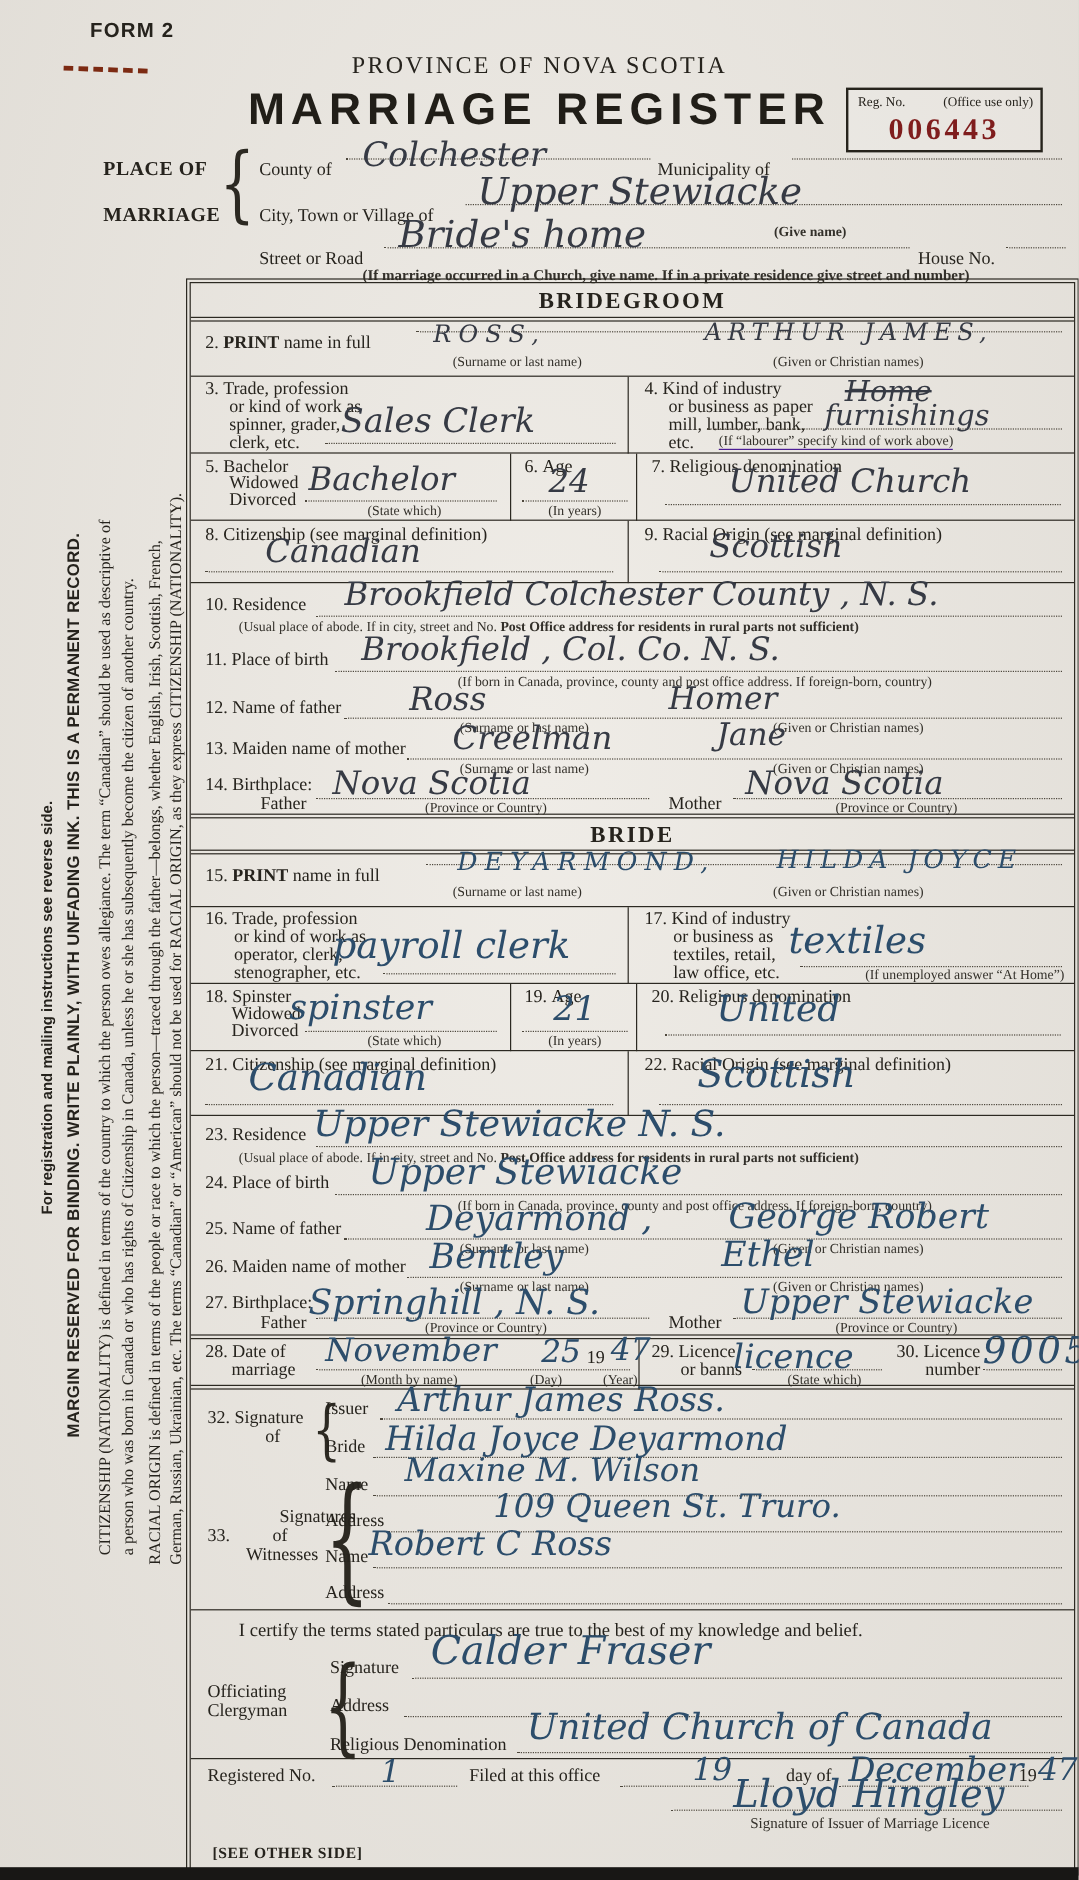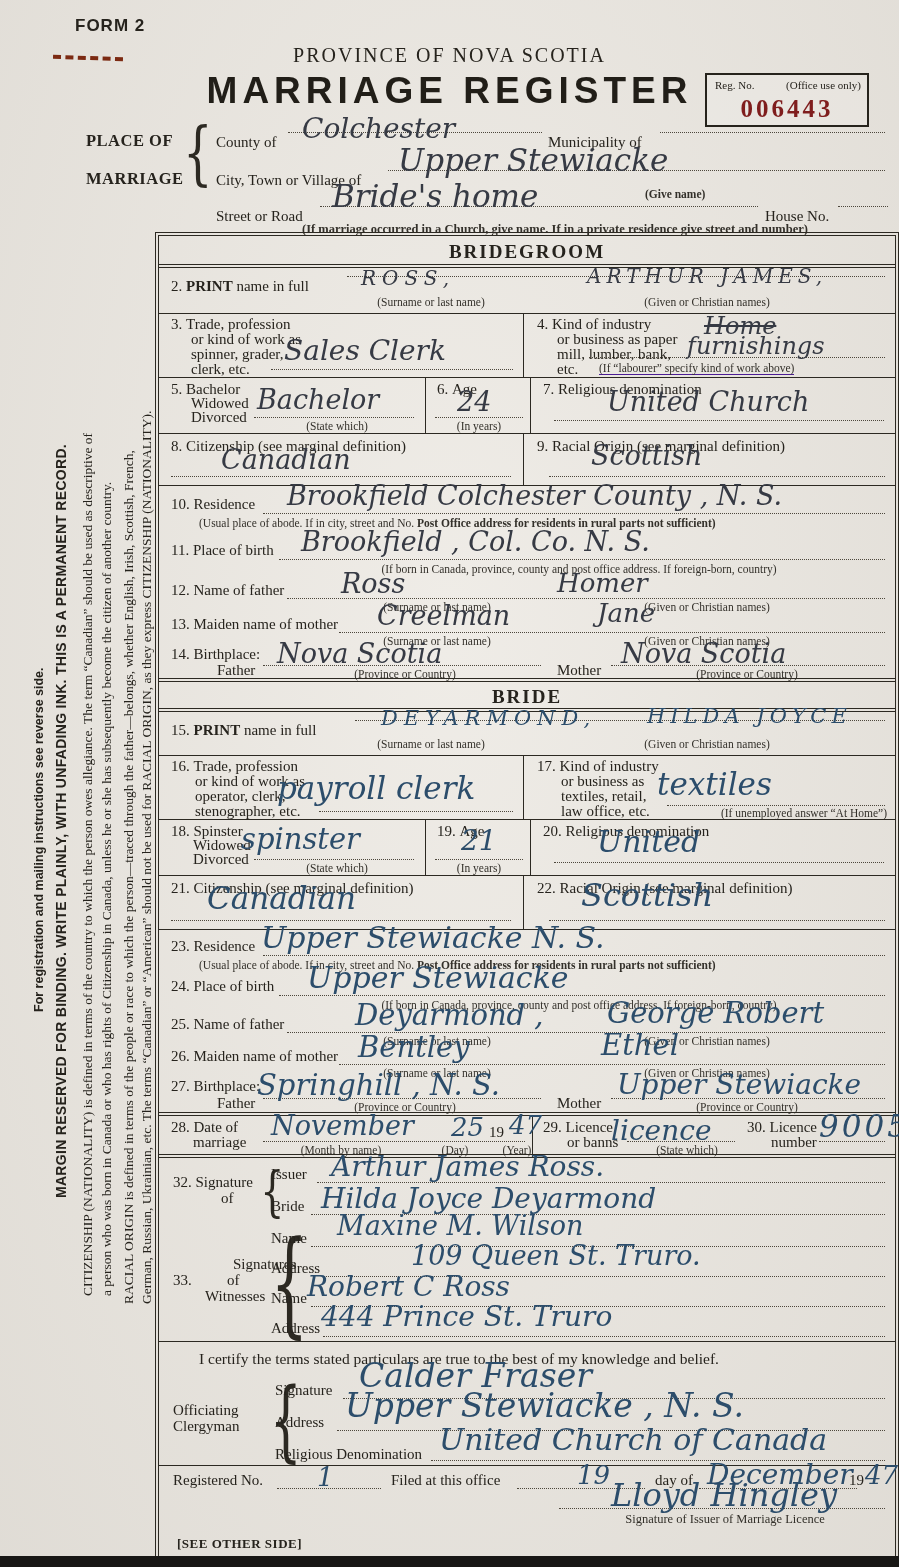--- a/index.html
+++ b/index.html
@@ -341,38 +341,36 @@
       <div class="dot" style="left:152px;top:26px;width:574px;"></div>
       <span class="hw ink-b" style="left:178px;top:-10px;font-size:27px;">Maxine  M.  Wilson</span>
       <span class="abs lbl" style="left:112px;top:40px;">Address</span>
       <div class="dot" style="left:164px;top:56px;width:562px;"></div>
       <span class="hw ink-b" style="left:252px;top:20px;font-size:27px;">109  Queen  St.  Truro.</span>
       <span class="abs lbl" style="left:112px;top:70px;">Name</span>
       <div class="dot" style="left:152px;top:86px;width:574px;"></div>
       <span class="hw ink-b" style="left:148px;top:50px;font-size:28px;">Robert  C  Ross</span>
       <span class="abs lbl" style="left:112px;top:100px;">Address</span>
       <div class="dot" style="left:164px;top:116px;width:562px;"></div>
-      <span class="hw ink-b" style="left:162px;top:80px;font-size:28px;">444  Prince  St.   Truro</span>
       <div class="sol" style="bottom:0;"></div>
     </div>
 
     <div class="abs" style="left:0;right:0;top:1106px;height:28px;">
       <span class="abs" style="left:40px;top:8px;font-size:15.5px;">I certify the terms stated particulars are true to the best of my knowledge and belief.</span>
     </div>
 
     <div class="abs" style="left:0;right:0;top:1134px;height:96px;">
       <span class="abs lbl" style="left:14px;top:32px;">Officiating</span>
       <span class="abs lbl" style="left:14px;top:48px;">Clergyman</span>
       <span class="brace" style="left:100px;top:2px;font-size:84px;transform:scale(.6,1.05);">{</span>
       <span class="abs lbl" style="left:116px;top:12px;">Signature</span>
       <div class="dot" style="left:184px;top:28px;width:542px;"></div>
       <span class="hw ink-b" style="left:200px;top:-14px;font-size:33px;">Calder   Fraser</span>
       <span class="abs lbl" style="left:116px;top:44px;">Address</span>
       <div class="dot" style="left:178px;top:60px;width:548px;"></div>
-      <span class="hw ink-b" style="left:186px;top:16px;font-size:33px;">Upper  Stewiacke ,  N. S.</span>
       <span class="abs lbl" style="left:116px;top:76px;">Religious Denomination</span>
       <div class="dot" style="left:272px;top:90px;width:454px;"></div>
       <span class="hw ink-b" style="left:280px;top:52px;font-size:30px;">United Church  of  Canada</span>
       <div class="sol" style="bottom:0;"></div>
     </div>
 
     <div class="abs" style="left:0;right:0;top:1230px;height:30px;">
       <span class="abs lbl" style="left:14px;top:6px;">Registered No.</span>
       <div class="dot" style="left:118px;top:22px;width:104px;"></div>
       <span class="hw ink-b" style="left:158px;top:-4px;font-size:26px;">1</span>

